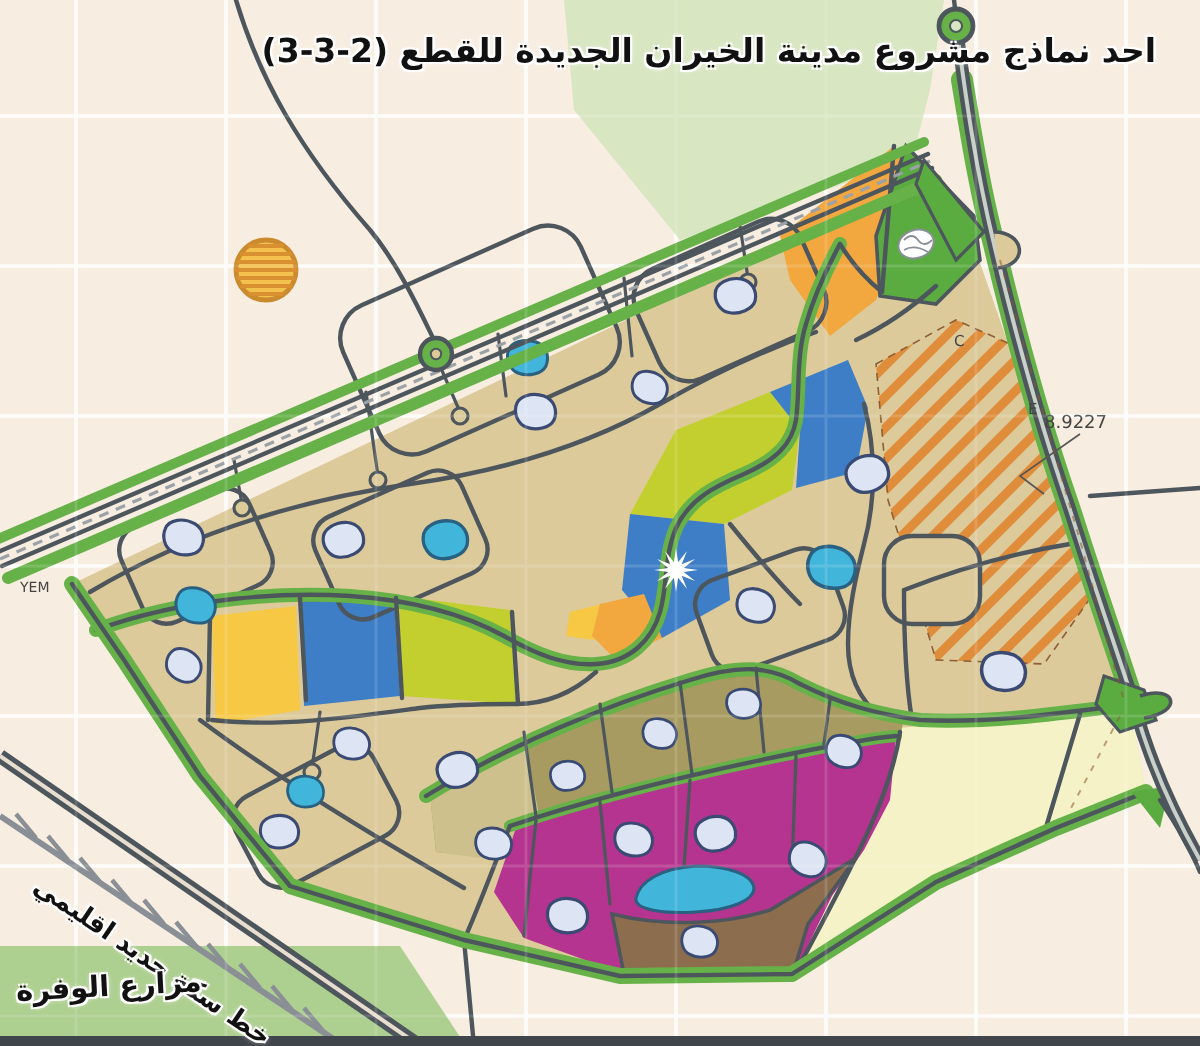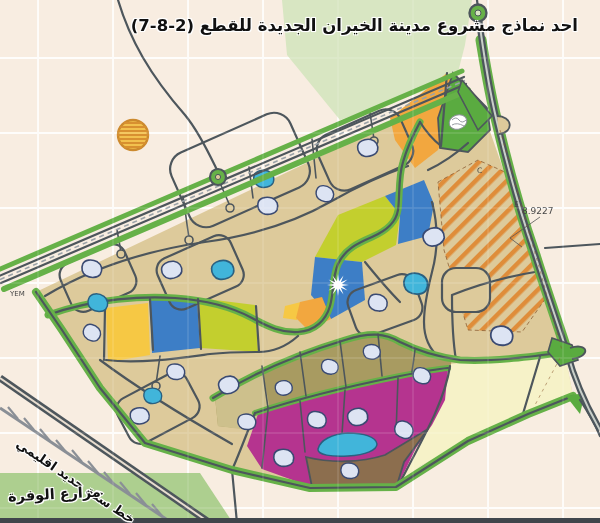--- a/index.html
+++ b/index.html
@@ -255,16 +255,16 @@
   </g>
 
   <g stroke="#ffffff" stroke-width="1.4" opacity="0.14">
     <path d="M38,0V523 M113,0V523 M188,0V523 M263,0V523 M338,0V523 M413,0V523 M488,0V523 M563,0V523"></path>
     <path d="M0,58H600 M0,133H600 M0,208H600 M0,283H600 M0,358H600 M0,433H600 M0,508H600"></path>
   </g>
 
   <rect x="0" y="518" width="600" height="5" fill="#40454b"></rect>
 </svg>
 
-  <div class="maplabel" id="title-label">احد نماذج مشروع مدينة الخيران الجديدة للقطع (2-8-7)</div>
+  <div class="maplabel" id="title-label">احد نماذج مشروع مدينة الخيران الجديدة للقطع (2-3-3)</div>
   <div class="maplabel" id="railway-label">خط سكة حديد اقليمي</div>
   <div class="maplabel" id="farms-label">مزارع الوفرة</div>
 </div>
 
 </body></html>

